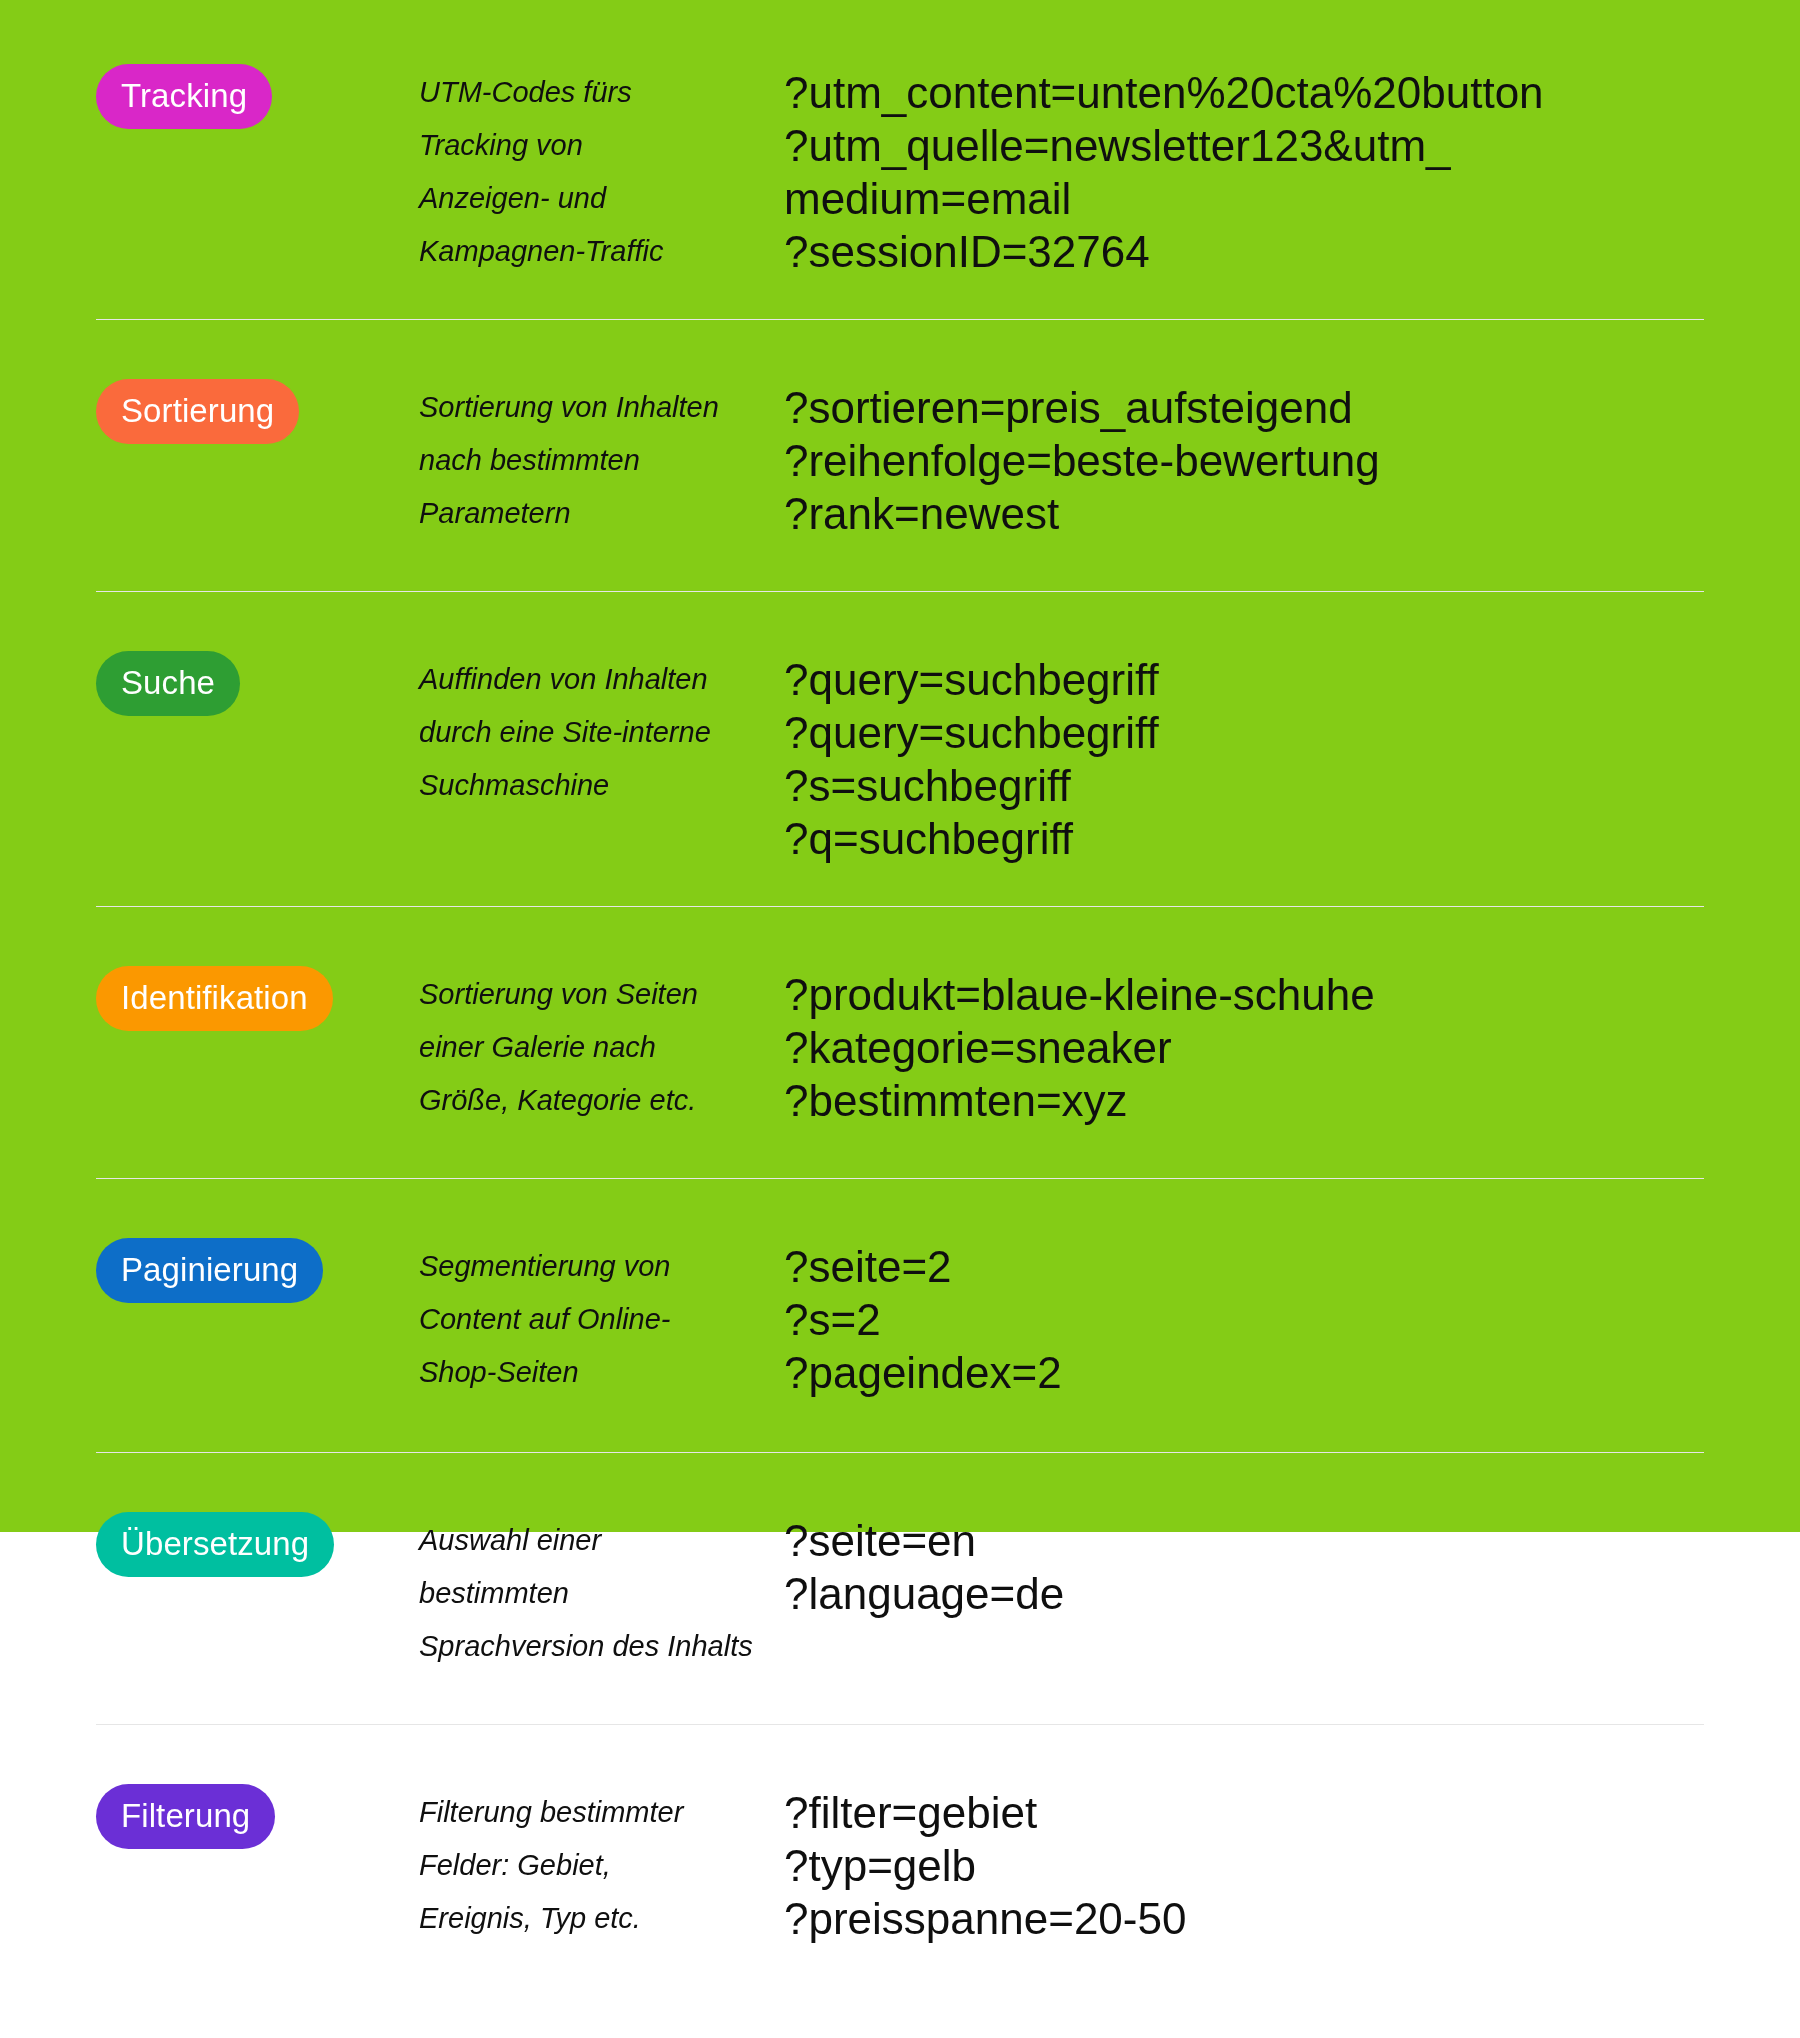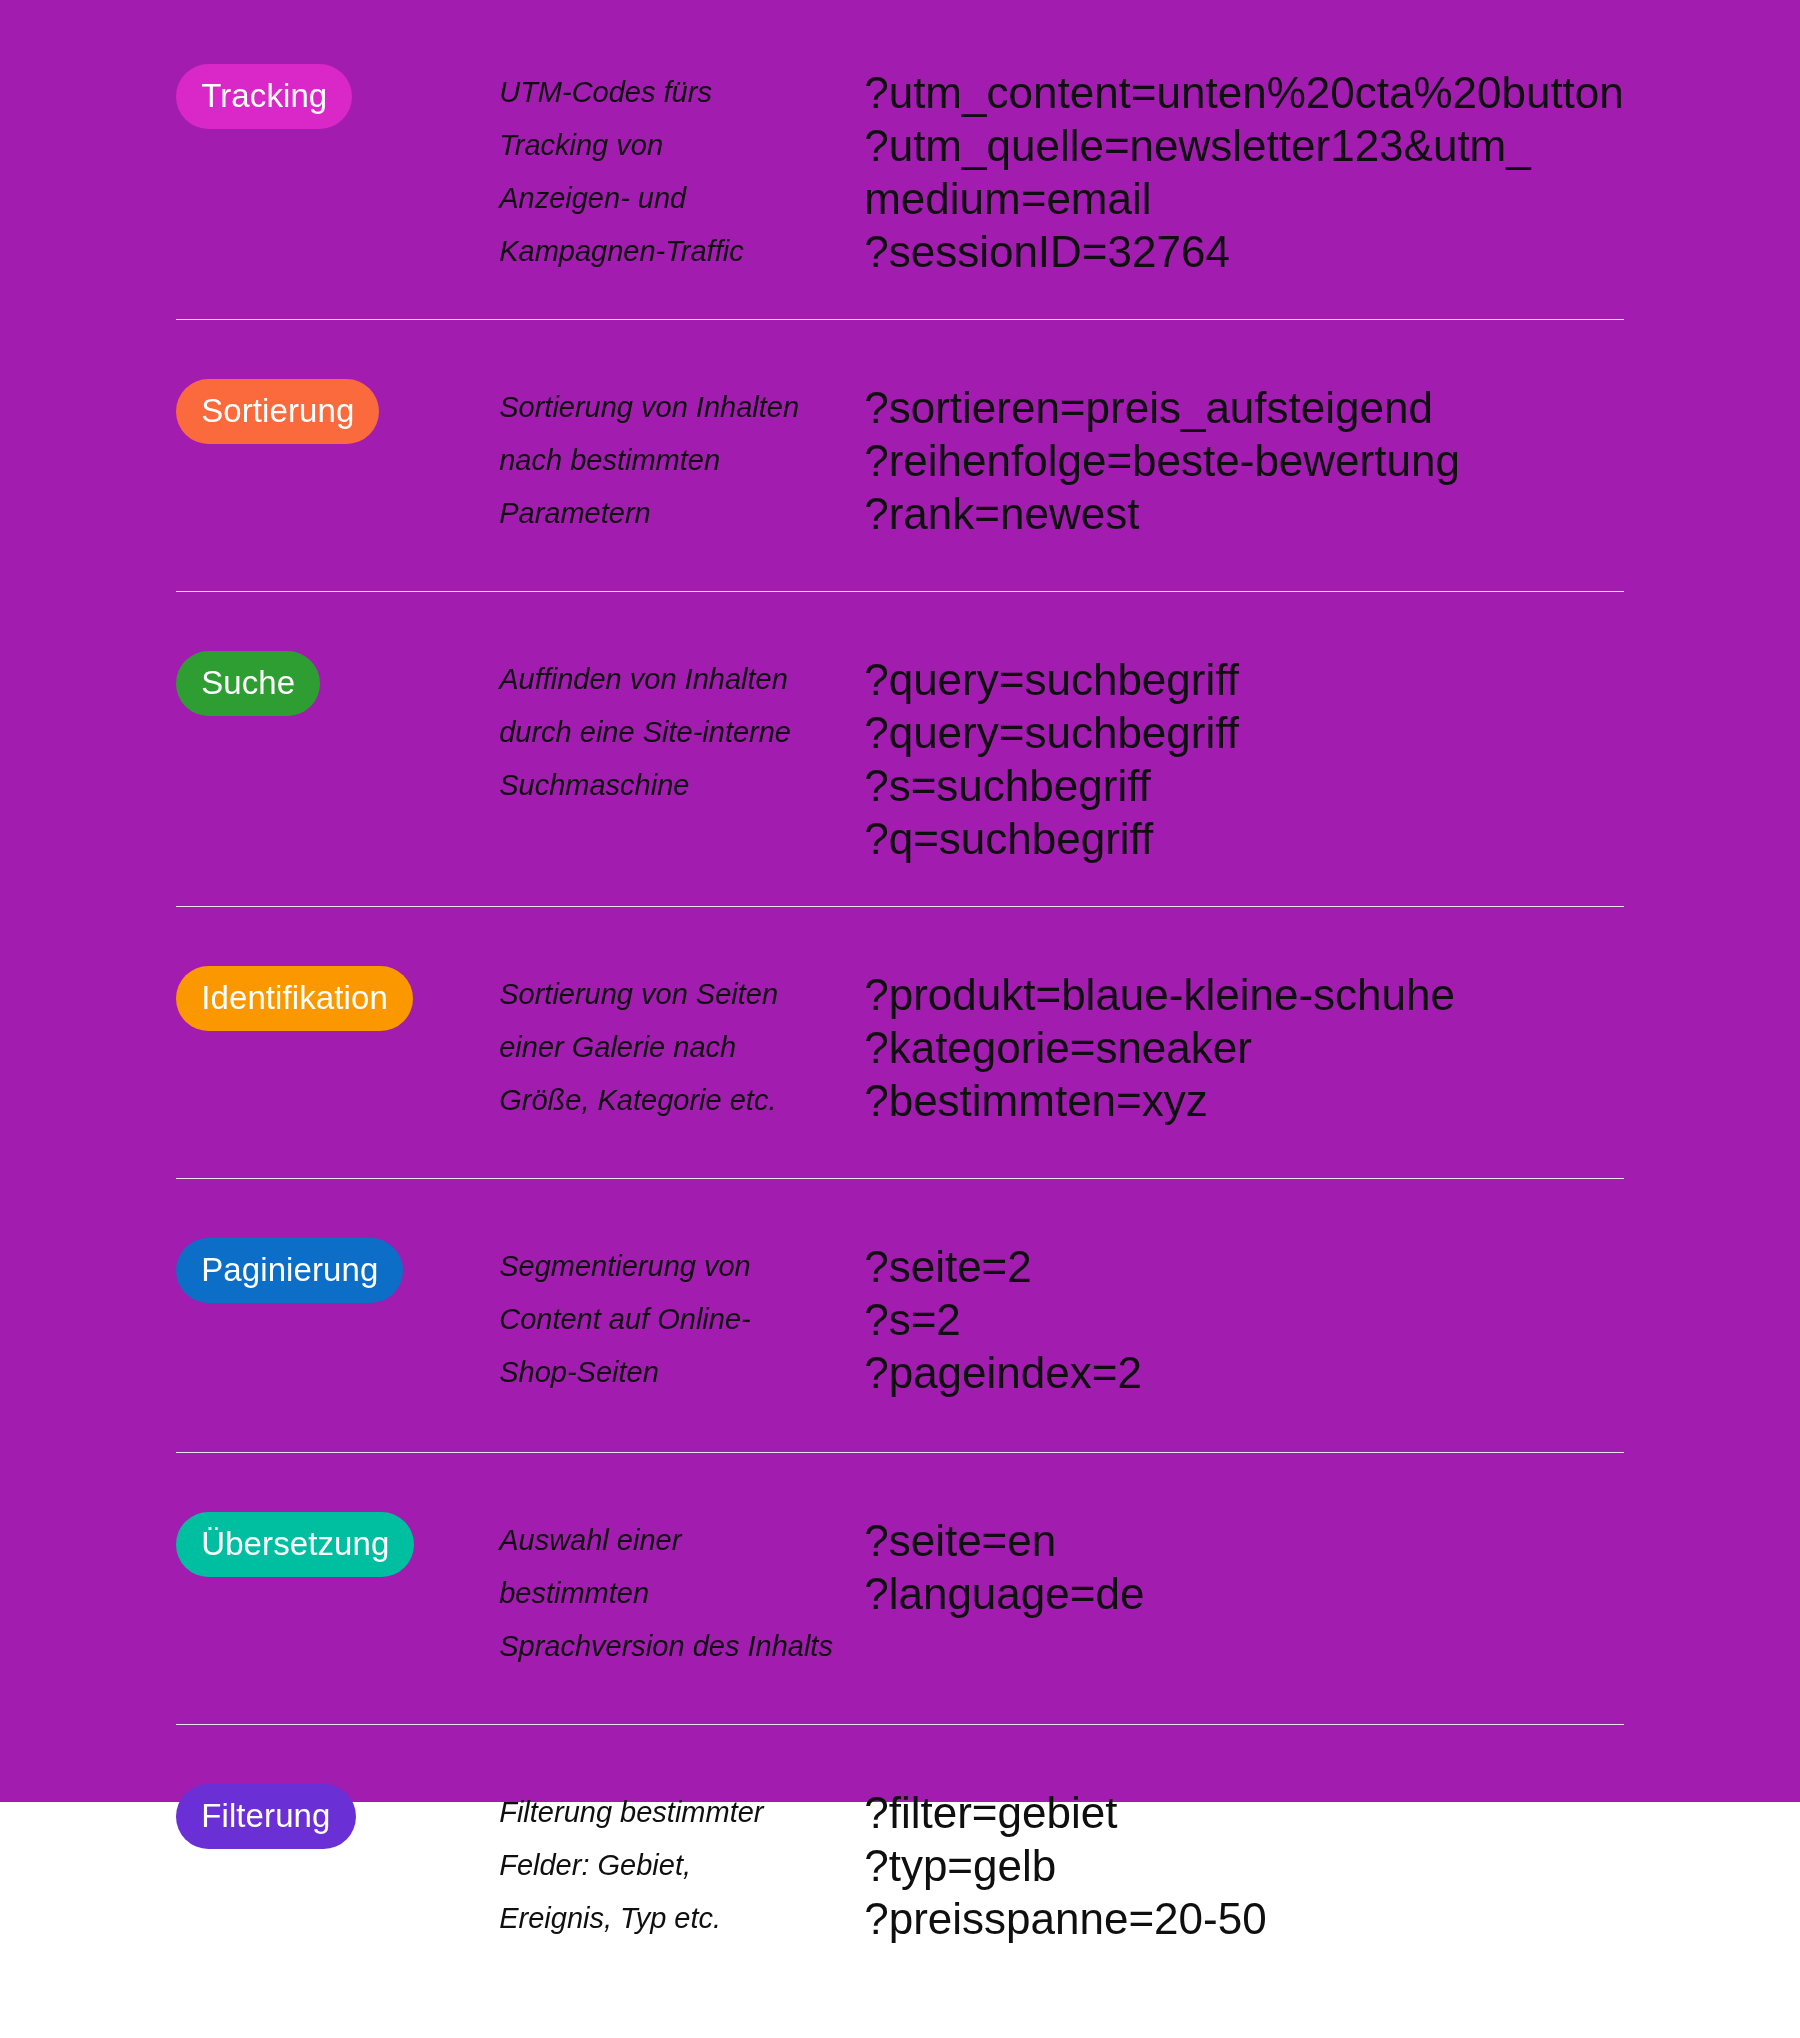--- a/index.html
+++ b/index.html
@@ -12,25 +12,24 @@
     height: 2039px;
     background: #ffffff;
     font-family: "Liberation Sans", sans-serif;
     -webkit-font-smoothing: antialiased;
     overflow: hidden;
   }
 
   .infographic {
     position: relative;
     width: 1800px;
-    height: 1802px;
+    height: 1532px;
     display: flex;
     flex-direction: column;
-    background: #a21caf;
-    align-items: center;
+    background: #84cc16;
   }
 
   .rows-area {
     flex: 1 1 auto;
     padding: 0 96px;
     box-sizing: border-box;
   }
 
   .param-row {
     display: flex;

